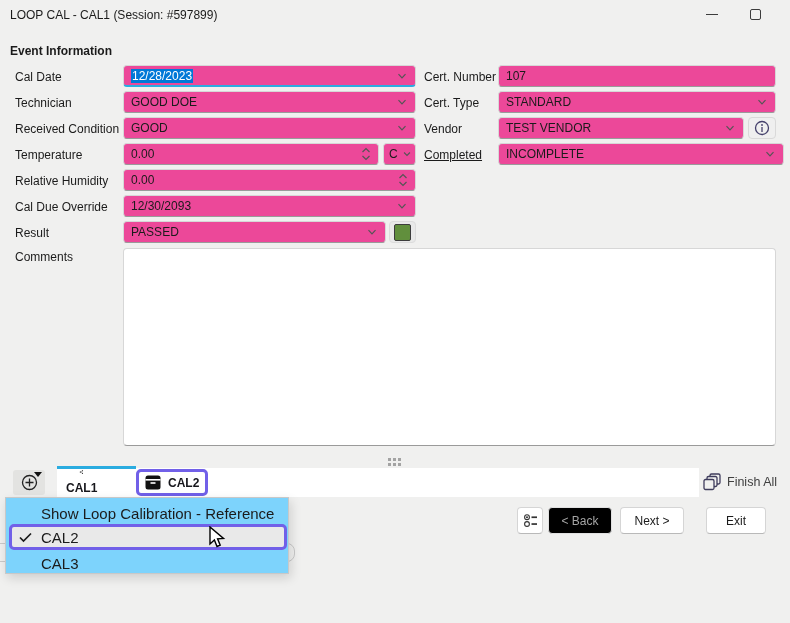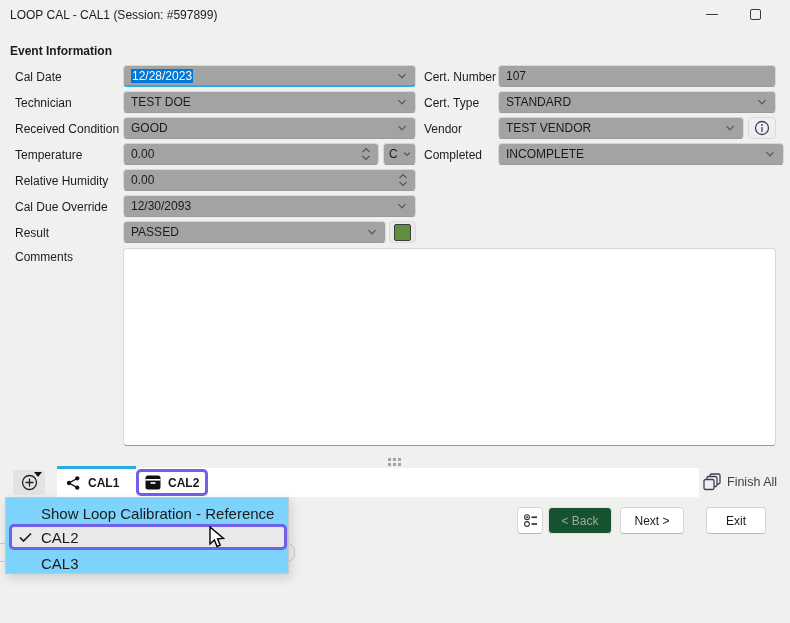--- a/index.html
+++ b/index.html
@@ -12,21 +12,21 @@
   .titlebar-title { position:absolute; left:10px; top:8px; font-size:12px; }
   .win-btn { position:absolute; width:30px; height:26px; top:1px; display:flex; align-items:center; justify-content:center; cursor:default; }
   .win-min-glyph { width:12px; height:0; border-top:1.5px solid #3c3c3c; }
   .win-max-glyph { width:11px; height:11px; border:1.3px solid #3c3c3c; border-radius:2px; }
 
   .section-title { position:absolute; left:10px; top:44px; font-size:12px; font-weight:bold; }
 
   .label { position:absolute; font-size:12px; white-space:nowrap; }
 
   .combo, .textbox {
-    position:absolute; height:22px; background:#a3a3a3;
+    position:absolute; height:22px; background:#ec4899;
     border:1px solid #d7d7d7; border-bottom-color:#9a9a9a; border-radius:4px;
     font-size:12px; display:flex; align-items:center; padding:0 7px; gap:4px;
   }
   .combo.focused { border-bottom:2px solid #2BACE0; }
   .chev { margin-left:auto; display:flex; align-items:center; flex:0 0 auto; }
   .sel-text { background:#0078D7; color:#fff; padding:0 1px; }
 
   .textarea {
     position:absolute; background:#fff; border:1px solid #d7d7d7; border-bottom-color:#9a9a9a;
     border-radius:4px; font-size:12px; padding:6px 8px; resize:none;
@@ -43,21 +43,21 @@
 
   .tabstrip-bg { position:absolute; left:57px; top:468px; width:642px; height:29px; background:#ffffff; }
   .add-btn { position:absolute; left:13px; top:470px; width:32px; height:25px; background:#e3e3e1; border-radius:3px; display:flex; align-items:center; justify-content:center; }
   .add-btn .dropdown-tri { position:absolute; right:3px; top:2px; width:0; height:0; border-left:4px solid transparent; border-right:4px solid transparent; border-top:5px solid #111; }
   .tab-indicator { position:absolute; left:57px; top:466px; width:79px; height:3px; background:#2BACE0; }
   .tab { position:absolute; top:470px; height:25px; display:flex; align-items:center; gap:7px; font-size:12px; font-weight:bold; color:#17171c; padding:0 6px; }
   .tab.cal2-focus { border:3px solid #7160E8; border-radius:5px; height:27px; top:469px; }
   .finish-all { position:absolute; left:703px; top:473px; display:flex; align-items:center; gap:6px; font-size:12.5px; color:#404040; }
 
   .btn { position:absolute; top:507px; height:27px; background:#fff; border:1px solid #d5d5d5; border-bottom-color:#b9b9b9; border-radius:4px; font-size:12px; display:flex; align-items:center; justify-content:center; color:#1b1b1b; }
-  .btn.disabled { background:#14532d; border-color:#e0e0e0; color:#a5a5a5; }
+  .btn.disabled { background:#000000; border-color:#e0e0e0; color:#a5a5a5; }
 
   .bg-strip { position:absolute; left:-14px; top:543px; width:309px; height:19px; background:#f0f0ef; border:1px solid #c9c9c9; border-radius:8px; }
 
   .menu { position:absolute; left:5px; top:497px; width:284px; height:77px; background:#7dd3fc; border:1px solid #c8c8c8; box-shadow:2px 4px 10px rgba(0,0,0,0.14); font-size:15px; }
   .menu-item { position:absolute; left:0; width:100%; display:flex; align-items:center; }
   .menu-check { position:absolute; left:13px; width:18px; display:flex; align-items:center; }
   .menu-text { position:absolute; left:35px; white-space:nowrap; }
   .menu-item-highlight { position:absolute; left:3px; top:26px; width:278px; height:26px; background:#e9e9e9; border:3px solid #7160E8; border-radius:5px; }
 
   .cursor { position:absolute; left:208px; top:526px; }
@@ -89,21 +89,21 @@
   <div class="combo focused" style="left:123px; top:65px; width:293px;">
     <span class="sel-text">12/28/2023</span>
     <span class="chev">
       <svg width="12" height="12" viewBox="0 0 12 12">
           <path d="M2.5 4.2 L6 7.8 L9.5 4.2" stroke="#555" fill="none" stroke-width="1.2"></path>
         </svg>
     </span>
   </div>
 
   <div class="combo" style="left:123px; top:91px; width:293px;">
-    <span>TEST DOE</span>
+    <span>GOOD DOE</span>
     <span class="chev">
       <svg width="12" height="12" viewBox="0 0 12 12">
           <path d="M2.5 4.2 L6 7.8 L9.5 4.2" stroke="#555" fill="none" stroke-width="1.2"></path>
         </svg>
     </span>
   </div>
 
   <div class="combo" style="left:123px; top:117px; width:293px;">
     <span>GOOD</span>
     <span class="chev">
@@ -160,21 +160,21 @@
   </div>
   <div class="swatch-wrap" style="left:389px; top:221px;">
     <div class="swatch"></div>
   </div>
 
   <textarea class="textarea" style="left: 123px; top: 248px; width: 653px; height: 198px;"></textarea>
 
   <div class="label" style="left:424px; top:70px;">Cert. Number</div>
   <div class="label" style="left:424px; top:96px;">Cert. Type</div>
   <div class="label" style="left:424px; top:122px;">Vendor</div>
-  <div class="label" style="left:424px; top:148px;">Completed</div>
+  <div class="label" style="left:424px; top:148px;text-decoration:underline;">Completed</div>
 
   <div class="textbox" style="left:498px; top:65px; width:278px;">
     <span>107</span>
   </div>
 
   <div class="combo" style="left:498px; top:91px; width:278px;">
     <span>STANDARD</span>
     <span class="chev">
       <svg width="12" height="12" viewBox="0 0 12 12">
           <path d="M2.5 4.2 L6 7.8 L9.5 4.2" stroke="#555" fill="none" stroke-width="1.2"></path>
@@ -221,21 +221,21 @@
   <div class="add-btn">
     <svg width="17" height="17" viewBox="0 0 17 17">
       <circle cx="8.5" cy="8.5" r="7" stroke="#222" fill="none" stroke-width="1.3"></circle>
       <path d="M8.5 4.5 V12.5 M4.5 8.5 H12.5" stroke="#222" stroke-width="1.3"></path>
     </svg>
     <span class="dropdown-tri"></span>
   </div>
 
   <div class="tab-indicator"></div>
 
-  <div class="tab" style="left:60px;">
+  <div class="tab" style="left:60px;flex-direction:column;">
     <svg width="15" height="16" viewBox="0 0 16 16">
       <circle cx="3.2" cy="8" r="2.3" fill="#111"></circle>
       <circle cx="12" cy="3" r="2.3" fill="#111"></circle>
       <circle cx="12" cy="13" r="2.3" fill="#111"></circle>
       <path d="M3.2 8 L12 3 M3.2 8 L12 13" stroke="#111" stroke-width="1.5" fill="none"></path>
     </svg>
     <span>CAL1</span>
   </div>
 
   <div class="tab cal2-focus" style="left:136px;">

